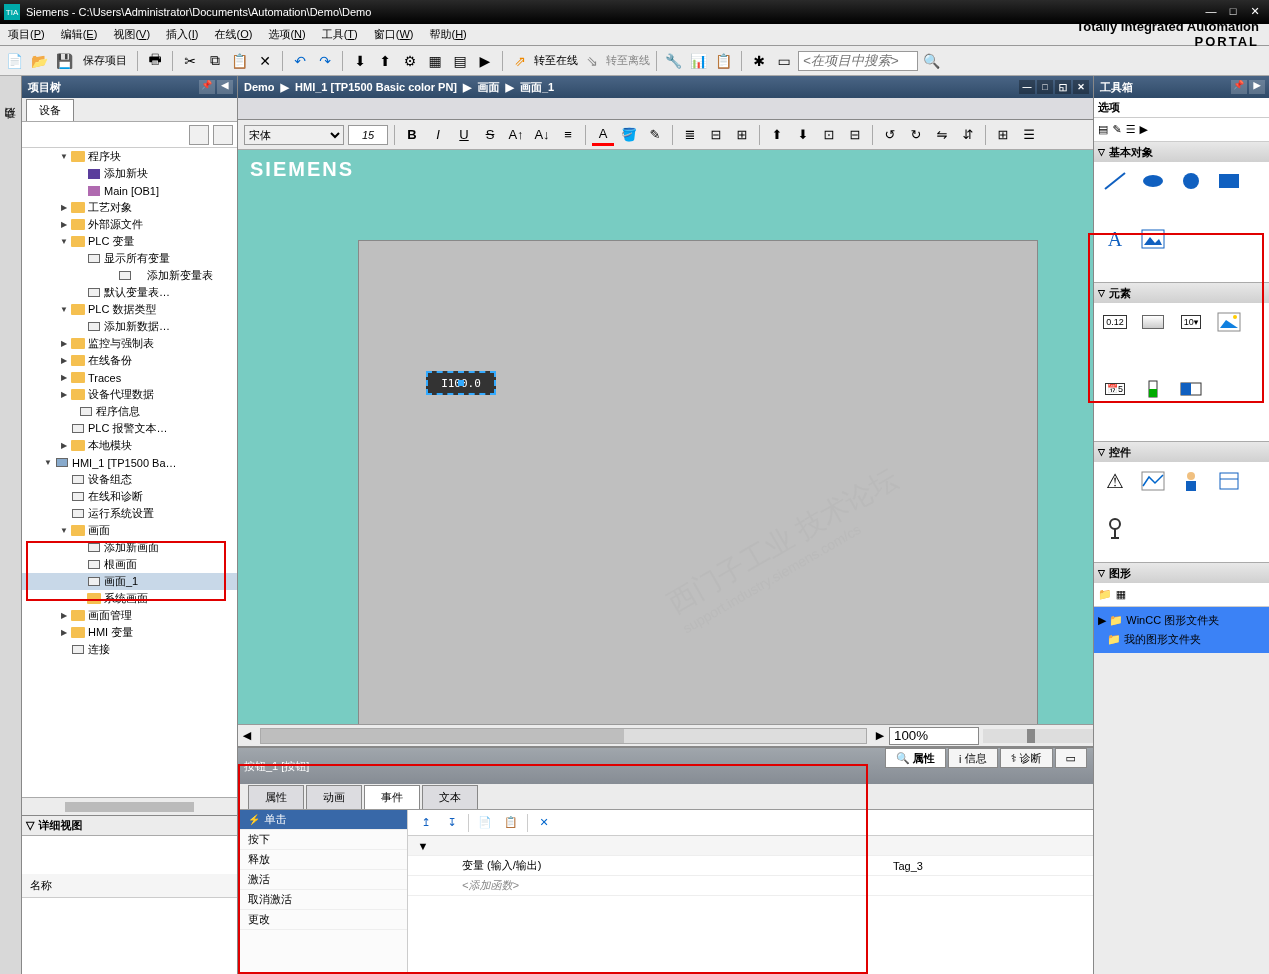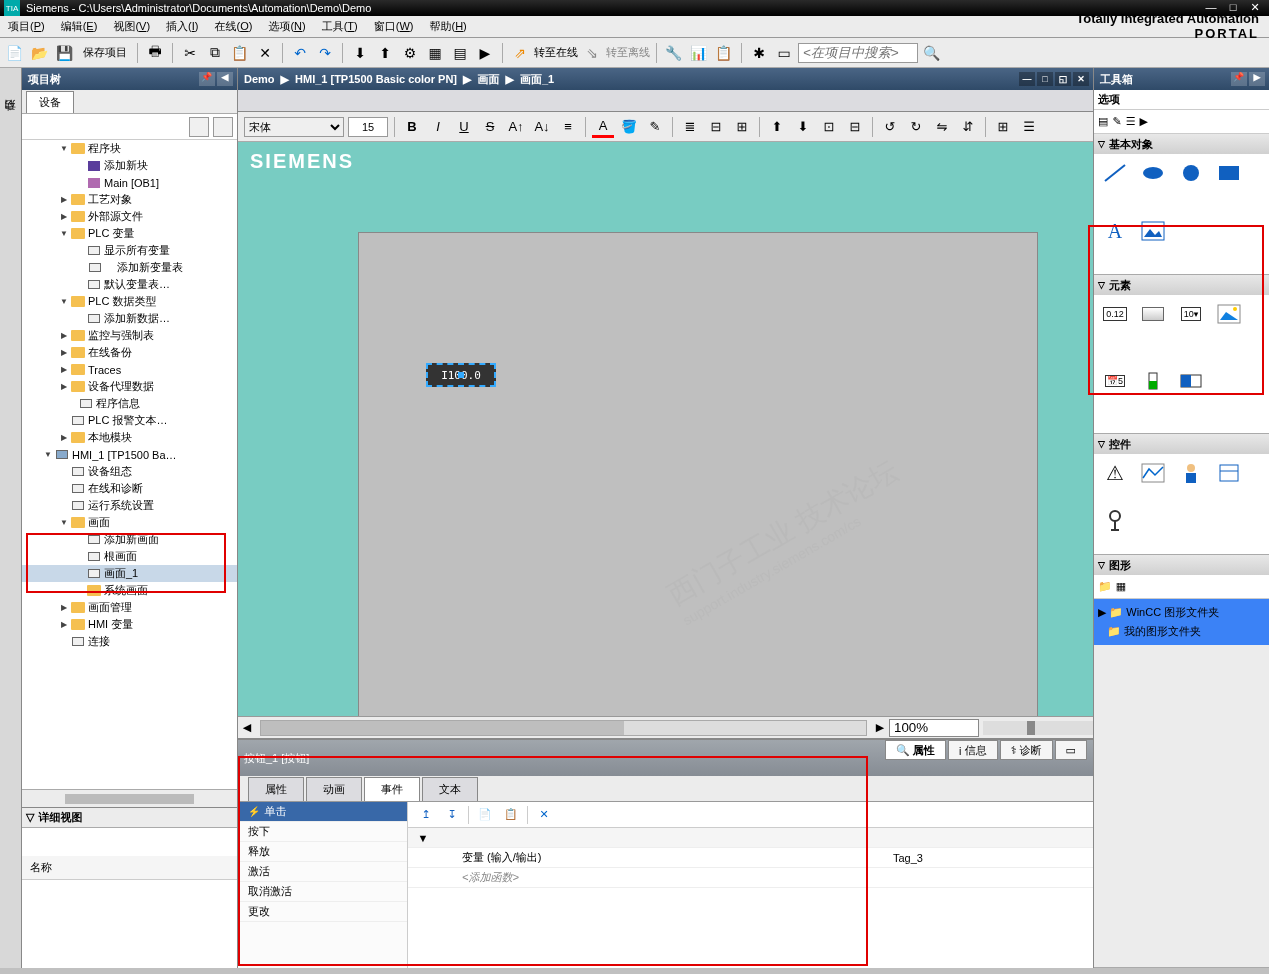--- a/index.html
+++ b/index.html
@@ -1,19 +1,19 @@
 <!DOCTYPE html>
 <html><head>
 <meta charset="utf-8">
 <style>
 * { margin: 0; padding: 0; box-sizing: border-box; font-family: "Microsoft YaHei", Arial, sans-serif; }
 body { width: 1269px; height: 974px; background: #c0c0c0; overflow: hidden; font-size: 11px; }
 
 
-.titlebar { height: 16px; background: linear-gradient(#2a2a2a, #000); color: #fff; display: flex; align-items: center; padding: 0 4px; }
+.titlebar { height: 24px; background: linear-gradient(#2a2a2a, #000); color: #fff; display: flex; align-items: center; padding: 0 4px; }
 .titlebar .logo { width: 16px; height: 16px; background: #0aa; margin-right: 6px; display: flex; align-items: center; justify-content: center; font-size: 8px; color: #fff; }
 .titlebar .title { flex: 1; font-size: 11px; }
 .titlebar .win-btns { display: flex; gap: 2px; }
 .titlebar .win-btn { width: 20px; height: 14px; color: #fff; text-align: center; cursor: pointer; }
 
 
 .menubar { height: 22px; background: #ececec; border-bottom: 1px solid #999; display: flex; align-items: center; }
 .menubar .menu-item { padding: 0 8px; cursor: pointer; }
 .menubar .menu-item .underline { text-decoration: underline; }
 .menubar .brand { margin-left: auto; text-align: right; padding-right: 10px; line-height: 1.1; }
@@ -52,21 +52,21 @@
 .db-icon { background: #b06ab0; width: 12px; height: 10px; }
 .screen-icon { border: 1px solid #666; width: 12px; height: 9px; background: #f0f0f0; }
 .hmi-icon { border: 1px solid #666; width: 12px; height: 9px; background: #8ac; }
 
 .highlight-box { position: absolute; border: 2px solid #e00000; pointer-events: none; z-index: 100; }
 
 
 .detail-panel { border-top: 1px solid #888; background: #ececec; }
 .detail-panel .hdr { height: 20px; border-bottom: 1px solid #aaa; display: flex; align-items: center; padding: 0 4px; font-weight: bold; }
 .detail-panel .body { background: #fff; height: 140px; }
-.detail-panel .colhdr { border-bottom: 1px solid #ccc; padding: 4px 8px; background: #f5f5f5; }
+.detail-panel .colhdr { border-bottom: 1px solid #ccc; padding: 4px 8px; background: #f5f5f5; margin-top: 10px; }
 
 
 .center-col { flex: 1; display: flex; flex-direction: column; border-left: 1px solid #888; border-right: 1px solid #888; }
 .breadcrumb { height: 22px; background: linear-gradient(#4a6585, #2f4a68); color: #fff; display: flex; align-items: center; padding: 0 6px; font-weight: bold; position: relative; }
 .breadcrumb .sep-arrow { margin: 0 6px; }
 .breadcrumb .wbtns { position: absolute; right: 4px; display: flex; gap: 2px; }
 .breadcrumb .wbtn { width: 16px; height: 14px; background: rgba(0,0,0,0.3); color: #fff; font-size: 9px; text-align: center; line-height: 14px; cursor: pointer; }
 
 .center-tabs { height: 22px; background: #dcdce0; border-bottom: 1px solid #888; }
 
@@ -255,21 +255,21 @@
           </span>
           <span>PLC 变量</span>
         </div>
         <div class="node" style="padding-left: 52px;">
           <span class="exp"></span>
           <span class="icon">
             <span class="screen-icon"></span>
           </span>
           <span>显示所有变量</span>
         </div>
-        <div class="node" style="padding-left: 41px; gap: 12px;">
+        <div class="node" style="padding-left: 71px; gap: 12px;">
           <span class="exp"></span>
           <span class="icon">
             <span class="screen-icon"></span>
           </span>
           <span>添加新变量表</span>
         </div>
         <div class="node" style="padding-left: 52px;">
           <span class="exp"></span>
           <span class="icon">
             <span class="screen-icon"></span>
@@ -453,21 +453,21 @@
         <div class="wbtn">—</div>
         <div class="wbtn">□</div>
         <div class="wbtn">◱</div>
         <div class="wbtn">✕</div>
       </div>
     </div>
     <div class="center-tabs"></div>
 
     <div class="format-toolbar">
       <select style="width:100px"><option>宋体</option></select>
-      <input style="width: 40px; text-align: center;" value="15">
+      <input style="width: 40px; text-align: center; font-style: italic;" value="15">
       <div class="fsep"></div>
       <div class="fbtn">
           <b>B</b>
         </div>
       <div class="fbtn">
           <i>I</i>
         </div>
       <div class="fbtn">
           <u>U</u>
         </div>

